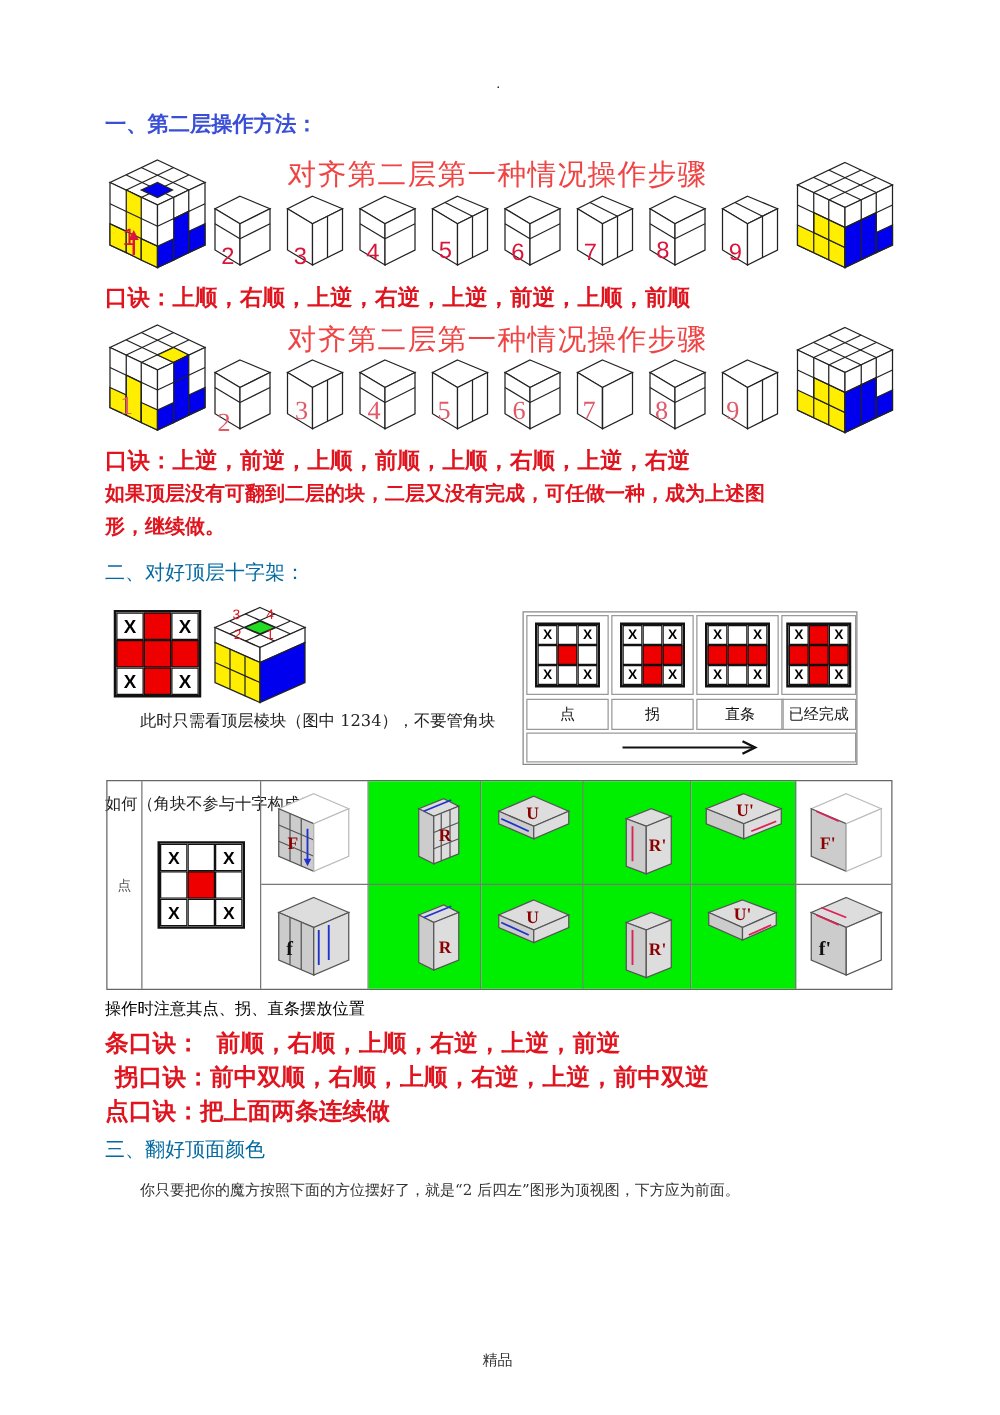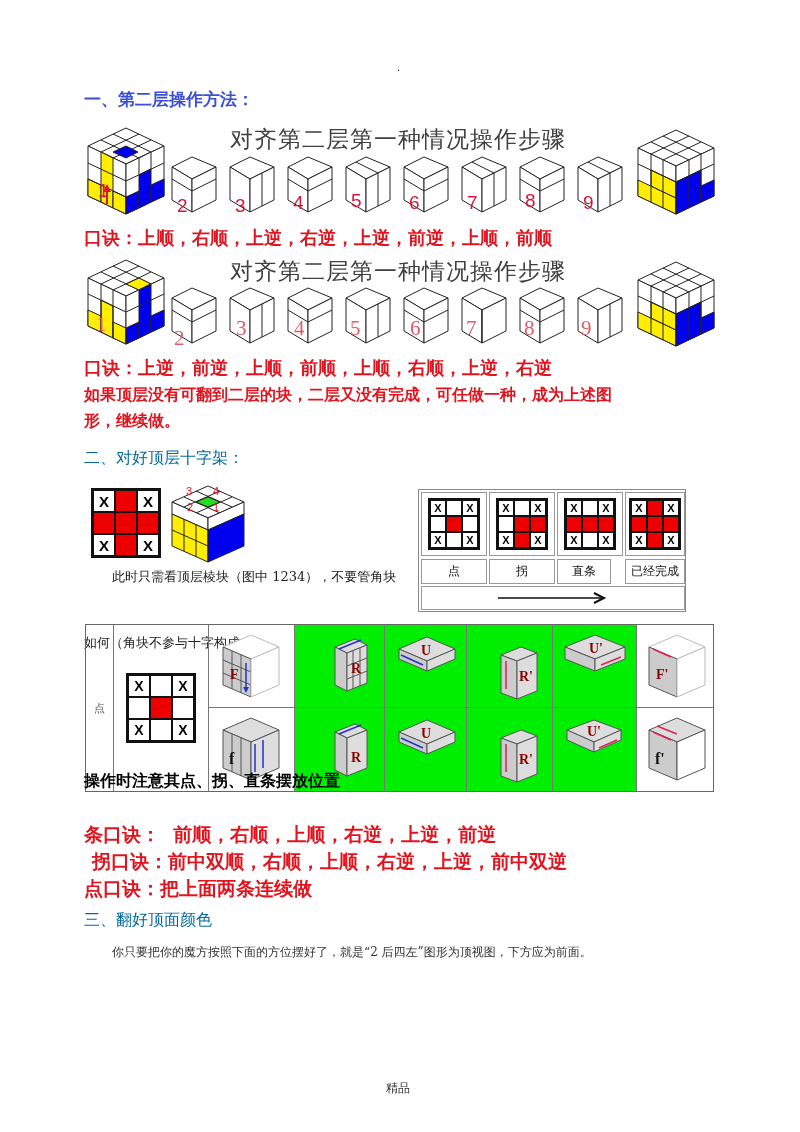--- a/index.html
+++ b/index.html
@@ -3,21 +3,21 @@
 <meta charset="utf-8">
 <style>
   html, body { margin:0; padding:0; background:#ffffff; }
   body { width:800px; height:1132px; position:relative; overflow:hidden;
          font-family:"DejaVu Sans", "Liberation Sans", sans-serif; color:#000; }
   .abs { position:absolute; }
   .dot { left:397px; top:62px; font-size:10px; }
   .h-blue { color:#3a4fd6; font-size:17px; font-weight:bold; white-space:nowrap; }
   .h-blue-light { color:#0369a1; font-size:16px; white-space:nowrap; }
   .red-bold { color:#e0141e; font-weight:bold; white-space:nowrap; }
-  .fig-title { color:#404040; font-family:"DejaVu Serif","Liberation Serif",serif; font-size:23px; white-space:nowrap; letter-spacing:1px; }
+  .fig-title { color:#ef4444; font-family:"DejaVu Serif","Liberation Serif",serif; font-size:23px; white-space:nowrap; letter-spacing:1px; }
   .num { position:absolute; color:#d8153a; font-size:19px; font-family:"Liberation Sans",sans-serif; }
   .num.thin { font-family:"Liberation Serif",serif; color:#e05a6a; font-size:21px; }
   svg { position:absolute; overflow:visible; }
   .note { font-size:13px; color:#222; white-space:nowrap; font-family:"DejaVu Serif","Liberation Serif",serif; }
   
   .cross-table { position:absolute; left:418px; top:489px; width:268px; height:123px; border:1px solid #888; box-sizing:border-box; }
   .ct-cell { position:absolute; border:1px solid #999; box-sizing:border-box; display:flex; align-items:center; justify-content:center; }
   .ct-label { font-size:12px; color:#111; }
   .grid3 { display:grid; grid-template-columns:repeat(3,16px); grid-template-rows:repeat(3,16px); border:2px solid #111; }
   .grid3 > div { border:1px solid #111; box-sizing:border-box; background:#fff; font-size:11px; font-weight:bold; display:flex; align-items:center; justify-content:center; font-family:"Liberation Sans",sans-serif; }
@@ -360,21 +360,21 @@
         <div class="r"></div>
         <div>X</div>
     </div>
   </div>
   <div class="ct-cell" style="left:2px;top:69px;width:66px;height:25px;">
       <span class="ct-label">点</span>
     </div>
   <div class="ct-cell" style="left:70px;top:69px;width:66px;height:25px;">
       <span class="ct-label">拐</span>
     </div>
-  <div class="ct-cell" style="left:138px;top:69px;width:54px;height:25px;">
+  <div class="ct-cell" style="left:138px;top:69px;width:70px;height:25px;">
       <span class="ct-label">直条</span>
     </div>
   <div class="ct-cell" style="left:206px;top:69px;width:60px;height:25px;">
       <span class="ct-label">已经完成</span>
     </div>
   <div class="ct-cell" style="left:2px;top:96px;width:264px;height:24px;">
     <svg style="position:static;" width="110" height="12" viewBox="0 0 110 12">
       <line x1="0" y1="6" x2="104" y2="6" stroke="#111" stroke-width="1.5"></line>
       <polyline points="96,1 106,6 96,11" fill="none" stroke="#111" stroke-width="2"></polyline>
     </svg>
@@ -516,21 +516,21 @@
       <polygon points="30,2 58,14 30,26 2,14" fill="#ddd" stroke="#555"></polygon>
       <polygon points="2,14 30,26 30,64 2,52" fill="#ccc" stroke="#555"></polygon>
       <polygon points="30,26 58,14 58,52 30,64" fill="#fff" stroke="#555"></polygon>
       <line x1="6" y1="16" x2="24" y2="24" stroke="#dd2255" stroke-width="1.5"></line>
         <line x1="10" y1="10" x2="30" y2="18" stroke="#dd2255" stroke-width="1.5"></line>
       <text x="8" y="48" font-family="Liberation Serif, serif" font-weight="bold" font-size="16" fill="#111">f'</text>
     </svg>
   </div>
 </div>
 
-<div class="abs" style="left:84px;top:771px;font-size:16px;font-weight:bold;white-space:nowrap;">操作时注意其点、拐、直条摆放位置</div>
+<div class="abs" style="left:84px;top:798px;font-size:13px;font-weight:normal;white-space:nowrap;">操作时注意其点、拐、直条摆放位置</div>
 <div class="abs red-bold" style="left:84px;top:822px;font-size:19px;white-space:pre;">条口诀：  前顺，右顺，上顺，右逆，上逆，前逆</div>
 <div class="abs red-bold" style="left:92px;top:849px;font-size:19px;">拐口诀：前中双顺，右顺，上顺，右逆，上逆，前中双逆</div>
 <div class="abs red-bold" style="left:84px;top:876px;font-size:19px;">点口诀：把上面两条连续做</div>
 
 <div class="abs h-blue-light" style="left:84px;top:910px;font-size:16px;">三、翻好顶面颜色</div>
 <div class="abs note" style="left:112px;top:944px;font-size:12px;color:#333;">你只要把你的魔方按照下面的方位摆好了，就是“2 后四左”图形为顶视图，下方应为前面。</div>
 
 <div class="abs note" style="left:386px;top:1048px;font-size:12px;color:#333;margin-top:32px;">精品</div>
 
 </body></html>

